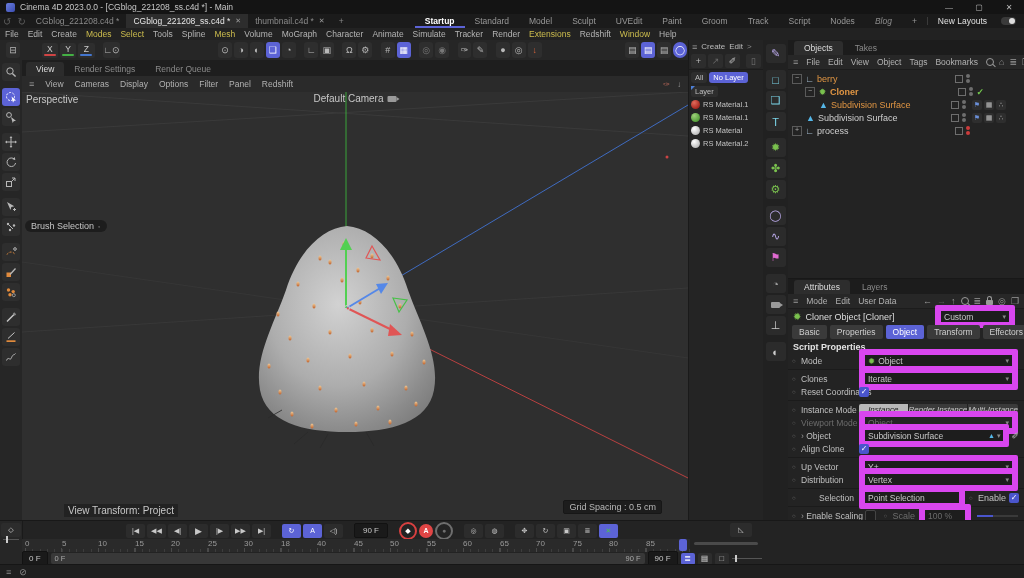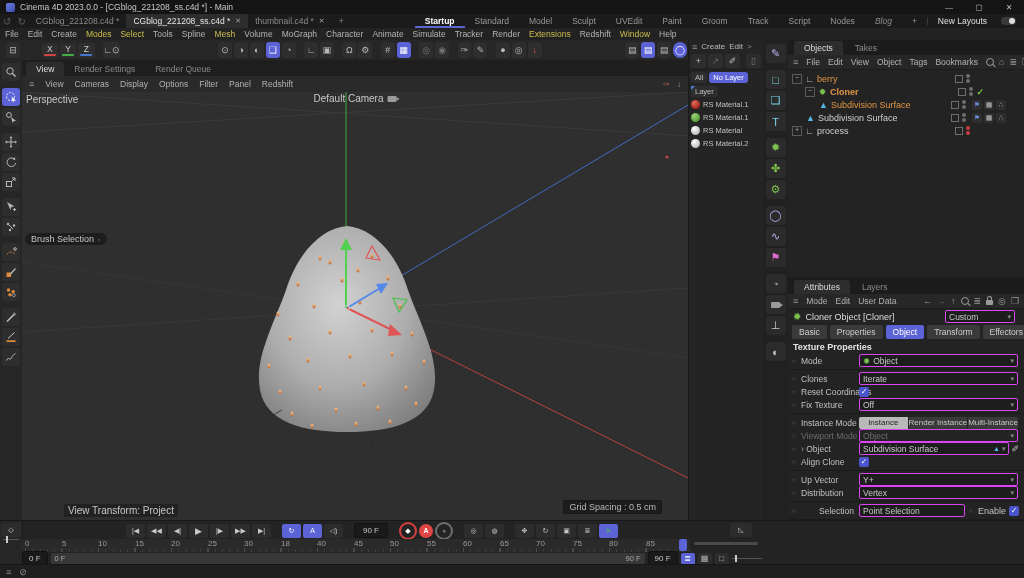--- a/index.html
+++ b/index.html
@@ -93,27 +93,27 @@
   .laysq{width:6px;height:6px;border:1px solid #6e6e6e;}
   .dots{display:flex;flex-direction:column;gap:1px;}
   .dot{width:4px;height:4px;border-radius:50%;background:#6e6e6e;}
   .dot.red{background:#cc3b3b;}
   .tags{display:flex;gap:2px;margin-left:3px;}
   .tag{width:10px;height:10px;background:#2e2e2e;border-radius:2px;display:flex;align-items:center;justify-content:center;font-size:7px;}
   
   .arow{display:flex;align-items:center;height:13px;padding-left:4px;}
   .adot{color:#7a7a7a;font-size:6px;width:9px;flex:none;}
   .albl{width:58px;color:#c0c0c0;font-size:8.5px;flex:none;white-space:nowrap;}
-  .afld{flex:1;margin-right:6px;height:11px;background:#1d1d1d;border:1px solid #d946ef;border-radius:2px;
+  .afld{flex:1;margin-right:6px;height:11px;background:#1d1d1d;border:6px solid #d946ef;border-radius:2px;
         display:flex;align-items:center;padding:0 3px;color:#c8c8c8;font-size:8.5px;min-width:0;}
   .dd::after{content:"▾";margin-left:auto;color:#8a8a8a;font-size:7px;}
   .chk{width:10px;height:10px;border-radius:2px;background:#4a55cc;color:#fff;font-size:8px;display:flex;align-items:center;justify-content:center;}
   .chk.off{background:#1d1d1d;border:1px solid #444;}
   .seg{flex:1;display:flex;border-radius:2px;overflow:hidden;margin-right:6px;gap:1px;}
-  .seg span{flex:1;text-align:center;background:#3a3a3a;color:#c8c8c8;padding:1.5px 0;font-size:8px;white-space:nowrap;}
+  .seg span{flex:1;text-align:center;background:#3a3a3a;color:#c8c8c8;padding:1.5px 0;font-size:8px;white-space:nowrap;font-style:italic;}
   .seg .sel{background:#b9b9b9;color:#1e1e1e;}
   .sechead{font-weight:bold;color:#e4e4e4;font-size:9px;padding:3px 0 2px 5px;}
   .ttab{border-radius:2px;background:#3a3a3a;color:#cfcfcf;font-size:8.5px;padding:2px 7px;}
   .ttab.active{background:#5c63d6;color:#fff;}
   .hr{height:1px;background:#1b1b1b;margin:2px 0;}
   .dim{color:#6c6c6c !important;}
   
   #timeline{left:0;top:520px;width:1024px;height:44px;background:#232323;border-top:1px solid #181818;}
   #keycol{position:absolute;left:0;top:0;width:22px;height:44px;background:#262626;border-right:1px solid #1a1a1a;
           display:flex;flex-direction:column;align-items:center;padding-top:2px;gap:2px;}
@@ -460,21 +460,21 @@
         <path d="M371,206 385,208 377,220 Z" fill="none" stroke="#46c146" stroke-width="1.2"></path>
         <circle cx="325" cy="216" r="2.5" fill="none" stroke="#cccccc"></circle>
       </g>
       <circle cx="645" cy="65" r="1.5" fill="#cc4444"></circle>
     </svg>
     <div class="vp-label" style="left:4px;top:2px;">Perspective</div>
     <div class="vp-label" style="left:50%;top:1px;transform:translateX(-50%);display:flex;gap:4px;align-items:center;">
       <span>Default Camera</span>
       <span class="camicon"></span>
     </div>
-    <div class="chip" style="position:absolute;left:3px;top:141px;justify-content:flex-end;">
+    <div class="chip" style="position:absolute;left:3px;top:128px;justify-content:flex-end;">
       <span>Brush Selection</span>
       <span style="color:#999;font-size:7px;">◦</span>
     </div>
     <div class="vp-label" style="left:42px;top:412px;background:rgba(20,20,20,.45);padding:1px 4px;">View Transform: Project</div>
     <div class="gchip" style="position:absolute;right:26px;top:408px;">Grid Spacing : 0.5 cm</div>
   </div>
 
   <div class="abs" id="materials">
     <div class="mat-menu">
       <span style="color:#999;">≡</span>
@@ -660,21 +660,21 @@
           <span>Custom</span>
         </span>
       </div>
       <div class="flex" style="height:15px;padding:0 4px;gap:3px;">
         <span class="ttab">Basic</span>
         <span class="ttab">Properties</span>
         <span class="ttab active">Object</span>
         <span class="ttab">Transform</span>
         <span class="ttab">Effectors</span>
       </div>
-      <div class="sechead">Texture Properties</div>
+      <div class="sechead">Script Properties</div>
 
       <div class="arow">
         <span class="adot">○</span>
         <span class="albl">Mode</span>
         <span class="afld dd">
           <span style="color:#7ac14e;margin-right:3px;">✹</span>
           <span>Object</span>
         </span>
       </div>
       <div class="hr"></div>
@@ -682,27 +682,20 @@
         <span class="adot">○</span>
         <span class="albl">Clones</span>
         <span class="afld dd">
             <span>Iterate</span>
           </span>
       </div>
       <div class="arow">
         <span class="adot">○</span>
         <span class="albl">Reset Coordinates</span>
         <span class="chk">✓</span>
-      </div>
-      <div class="arow">
-        <span class="adot">○</span>
-        <span class="albl">Fix Texture</span>
-        <span class="afld dd">
-            <span>Off</span>
-          </span>
       </div>
       <div class="hr"></div>
       <div class="arow">
         <span class="adot">○</span>
         <span class="albl">Instance Mode</span>
         <span class="seg">
           <span class="sel">Instance</span>
           <span>Render Instance</span>
           <span>Multi-Instance</span>
         </span>

